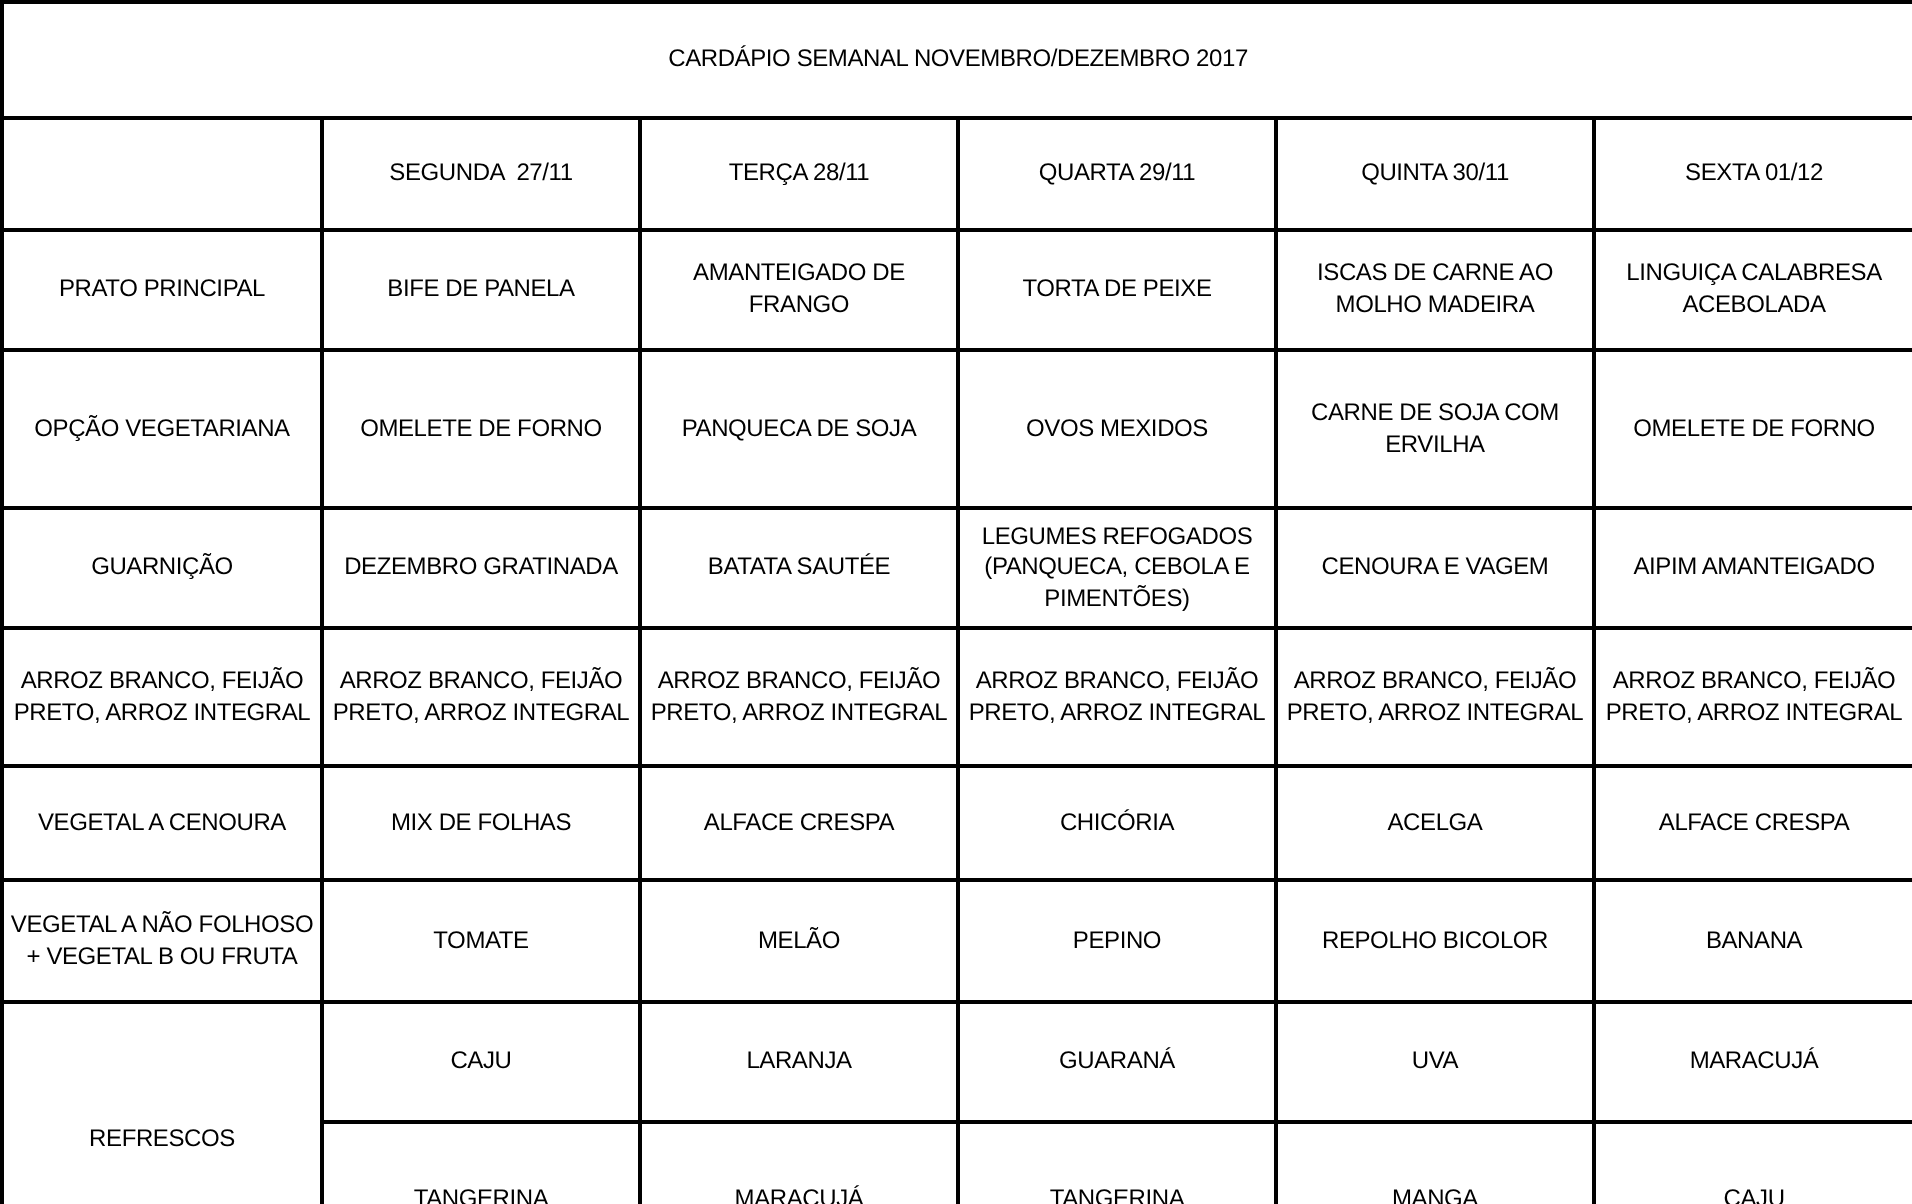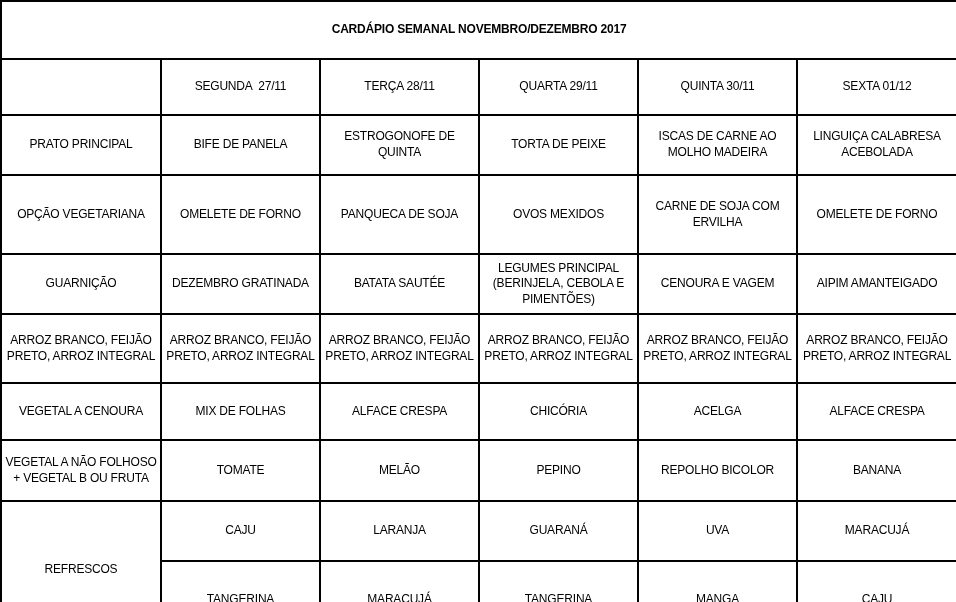--- a/index.html
+++ b/index.html
@@ -21,21 +21,21 @@
     border: 2px solid #000000;
     text-align: center;
     vertical-align: middle;
     font-size: 12px;
     letter-spacing: -0.2px;
     line-height: 1.3;
     padding: 0 2px;
     overflow: hidden;
   }
   td.title-cell {
-    font-weight: bold;
+    font-weight: normal;
     font-size: 13px;
     letter-spacing: -0.3px;
   }
   td.day {
     font-weight: normal;
     white-space: pre-wrap;
     letter-spacing: -0.3px;
   }
   td.label {
     text-align: left;
@@ -68,40 +68,40 @@
     <td class="day">SEGUNDA  27/11</td>
     <td class="day">TERÇA 28/11</td>
     <td class="day">QUARTA 29/11</td>
     <td class="day">QUINTA 30/11</td>
     <td class="day">SEXTA 01/12</td>
   </tr>
 
   <tr style="height:60px">
     <td class="label">PRATO PRINCIPAL</td>
     <td>BIFE DE PANELA</td>
-    <td>ESTROGONOFE DE QUINTA</td>
+    <td>AMANTEIGADO DE FRANGO</td>
     <td>TORTA DE PEIXE</td>
     <td>ISCAS DE CARNE AO MOLHO MADEIRA</td>
     <td>LINGUIÇA CALABRESA ACEBOLADA</td>
   </tr>
 
   <tr style="height:79px">
     <td class="label">OPÇÃO VEGETARIANA</td>
     <td>OMELETE DE FORNO</td>
     <td>PANQUECA DE SOJA</td>
     <td>OVOS MEXIDOS</td>
     <td>CARNE DE SOJA COM ERVILHA</td>
     <td>OMELETE DE FORNO</td>
   </tr>
 
   <tr style="height:60px">
     <td class="label">GUARNIÇÃO</td>
     <td>DEZEMBRO GRATINADA</td>
     <td>BATATA SAUTÉE</td>
-    <td>LEGUMES PRINCIPAL (BERINJELA, CEBOLA E PIMENTÕES)</td>
+    <td>LEGUMES REFOGADOS (PANQUECA, CEBOLA E PIMENTÕES)</td>
     <td>CENOURA E VAGEM</td>
     <td>AIPIM AMANTEIGADO</td>
   </tr>
 
   <tr style="height:69px">
     <td class="label">ARROZ BRANCO, FEIJÃO PRETO, ARROZ INTEGRAL</td>
     <td>ARROZ BRANCO, FEIJÃO PRETO, ARROZ INTEGRAL</td>
     <td>ARROZ BRANCO, FEIJÃO PRETO, ARROZ INTEGRAL</td>
     <td>ARROZ BRANCO, FEIJÃO PRETO, ARROZ INTEGRAL</td>
     <td>ARROZ BRANCO, FEIJÃO PRETO, ARROZ INTEGRAL</td>

